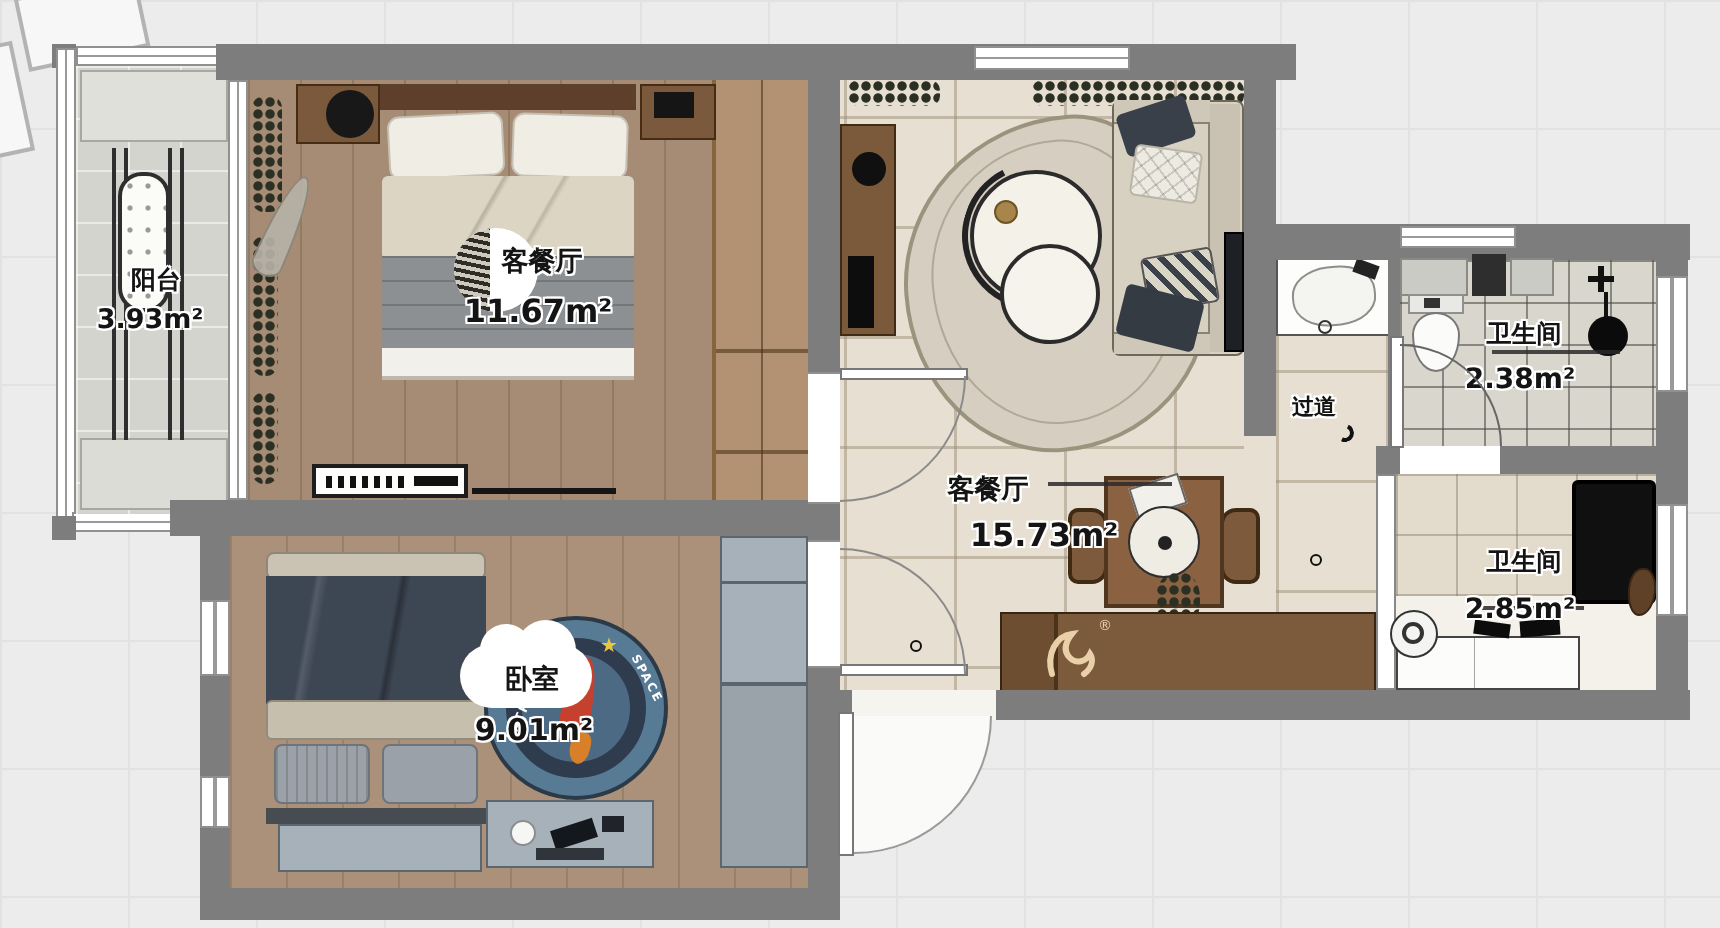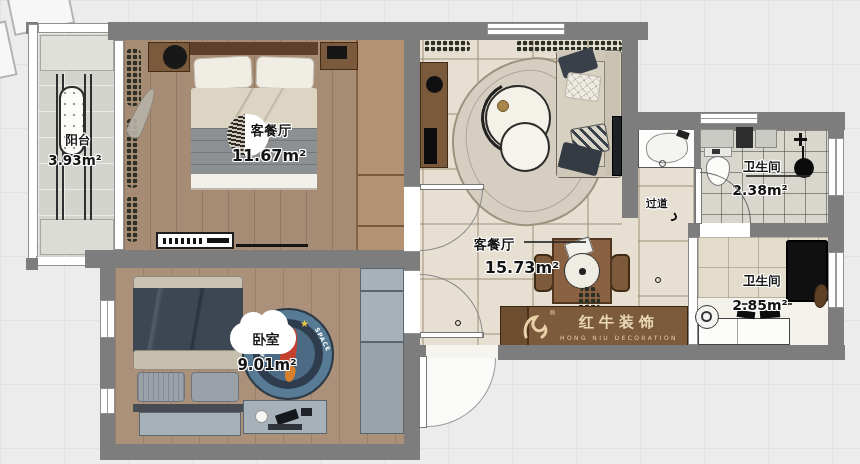--- a/index.html
+++ b/index.html
@@ -168,24 +168,20 @@
   <div class="fx" style="left:500px;top:306px;width:188px;height:41px;background:#7c5b3d;border:1.5px solid #382612;">
     <div style="position:absolute;left:0;top:0;width:26px;height:100%;background:#6d4e31;border-right:2px solid #4a3319;"></div>
   </div>
   <div class="abs" style="left:522px;top:310px;width:164px;height:34px;display:flex;align-items:center;gap:8px;">
     <div style="position:relative;width:30px;height:28px;">
       <svg width="30" height="28" viewBox="0 0 30 28">
           <path d="M4 24 C1 14 6 5 14 4 C10 9 10 13 13 16 C16 19 21 18 23 14 C25 17 24 21 20 24" fill="none" stroke="#ead0a8" stroke-width="3" stroke-linecap="round"></path>
         </svg>
       <span style="position:absolute;right:-4px;top:-4px;font-size:7px;color:#ead0a8;">®</span>
     </div>
-    <div style="display:flex;flex-direction:column;align-items:center;">
-      <div class="logo-brand">红牛装饰</div>
-      <div class="logo-sub">HONG NIU DECORATION</div>
-    </div>
   </div>
   <div class="fx" style="left:634px;top:347px;width:54px;height:12px;background:#d8cebb;border:1px solid #a79b82;"></div>
 
   <div class="fx" style="left:638px;top:125px;width:60px;height:3px;background:#444;"></div>
   <div class="fx" style="left:638px;top:128px;width:60px;height:40px;background:#fdfdfb;border:1.5px solid #555;">
     <div style="position:absolute;left:7px;top:4px;width:40px;height:28px;background:#f4f4f0;border:1px solid #8d8d8d;border-radius:45%;transform:rotate(-6deg);"></div>
     <div style="position:absolute;left:38px;top:2px;width:12px;height:7px;background:#222;transform:rotate(20deg);"></div>
     <div class="ring" style="left:20px;top:31px;width:7px;height:7px;border:1.5px solid #333;"></div>
   </div>
   <div class="lbl" style="left:657px;top:196px;font-size:11px;">过道</div>

